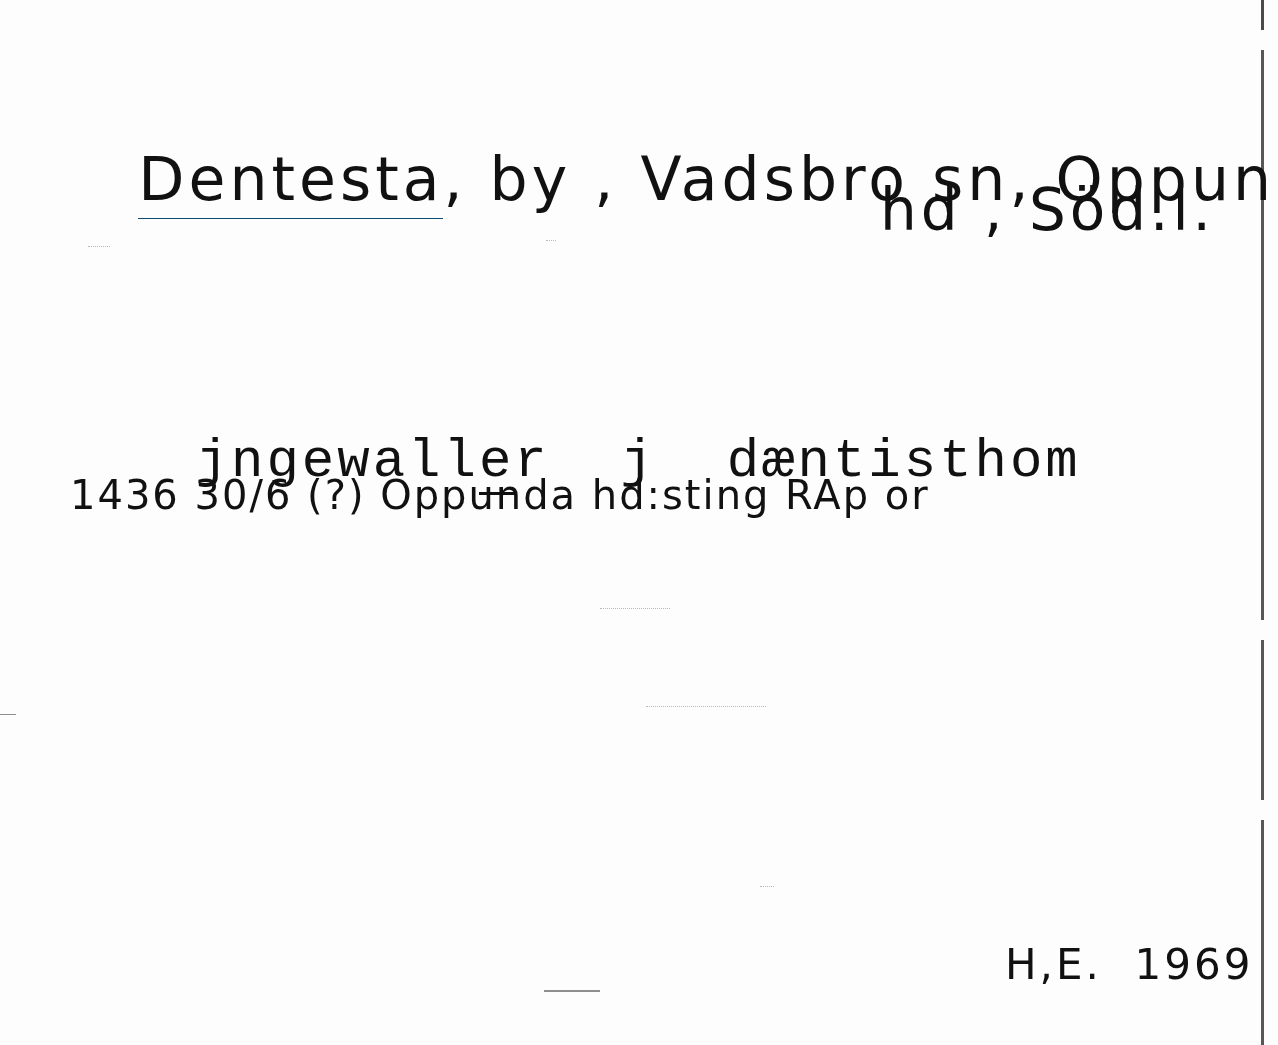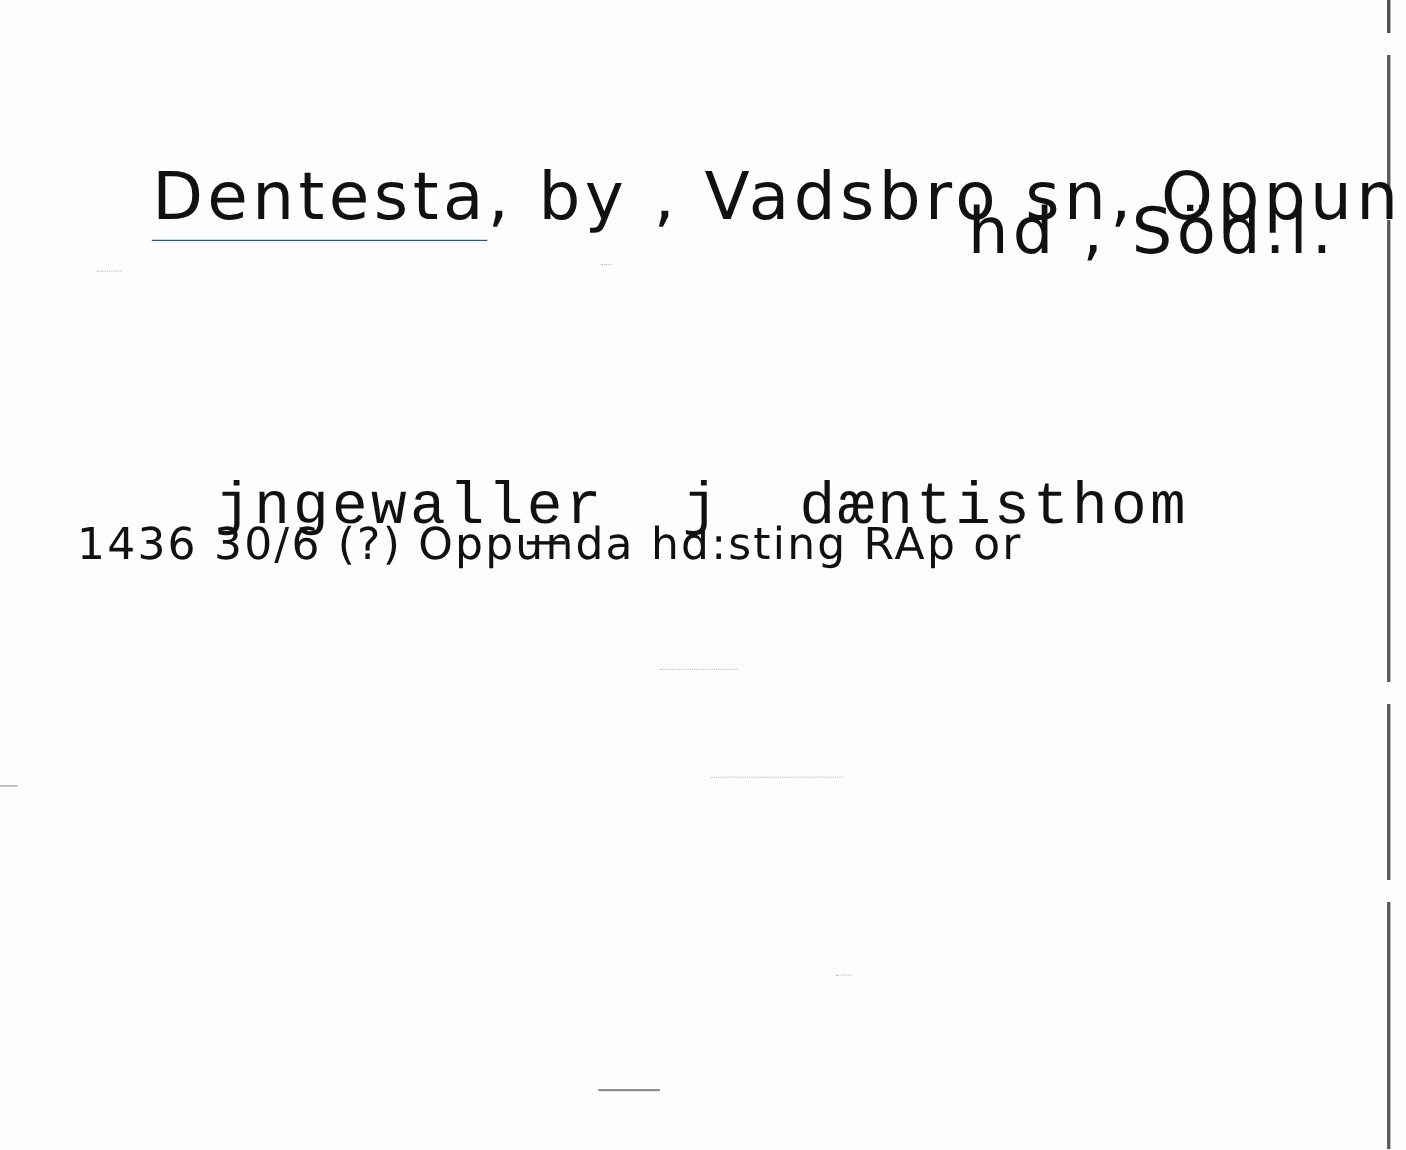--- a/index.html
+++ b/index.html
@@ -124,14 +124,15 @@
 
   <div class="hand l-head2">hd , Söd.l.</div>
 
   <div class="hand l-body1">
     <span>jngewall</span><span class="ul">e</span><span>r  j  dæntisthom</span>
   </div>
 
   <div class="hand l-body2">1436 30/6 (?) Oppunda hd:sting RAp or</div>
 
 
+  <div class="hand l-sign">H,E.  1969</div>
 
 </div>
 
 </body></html>

